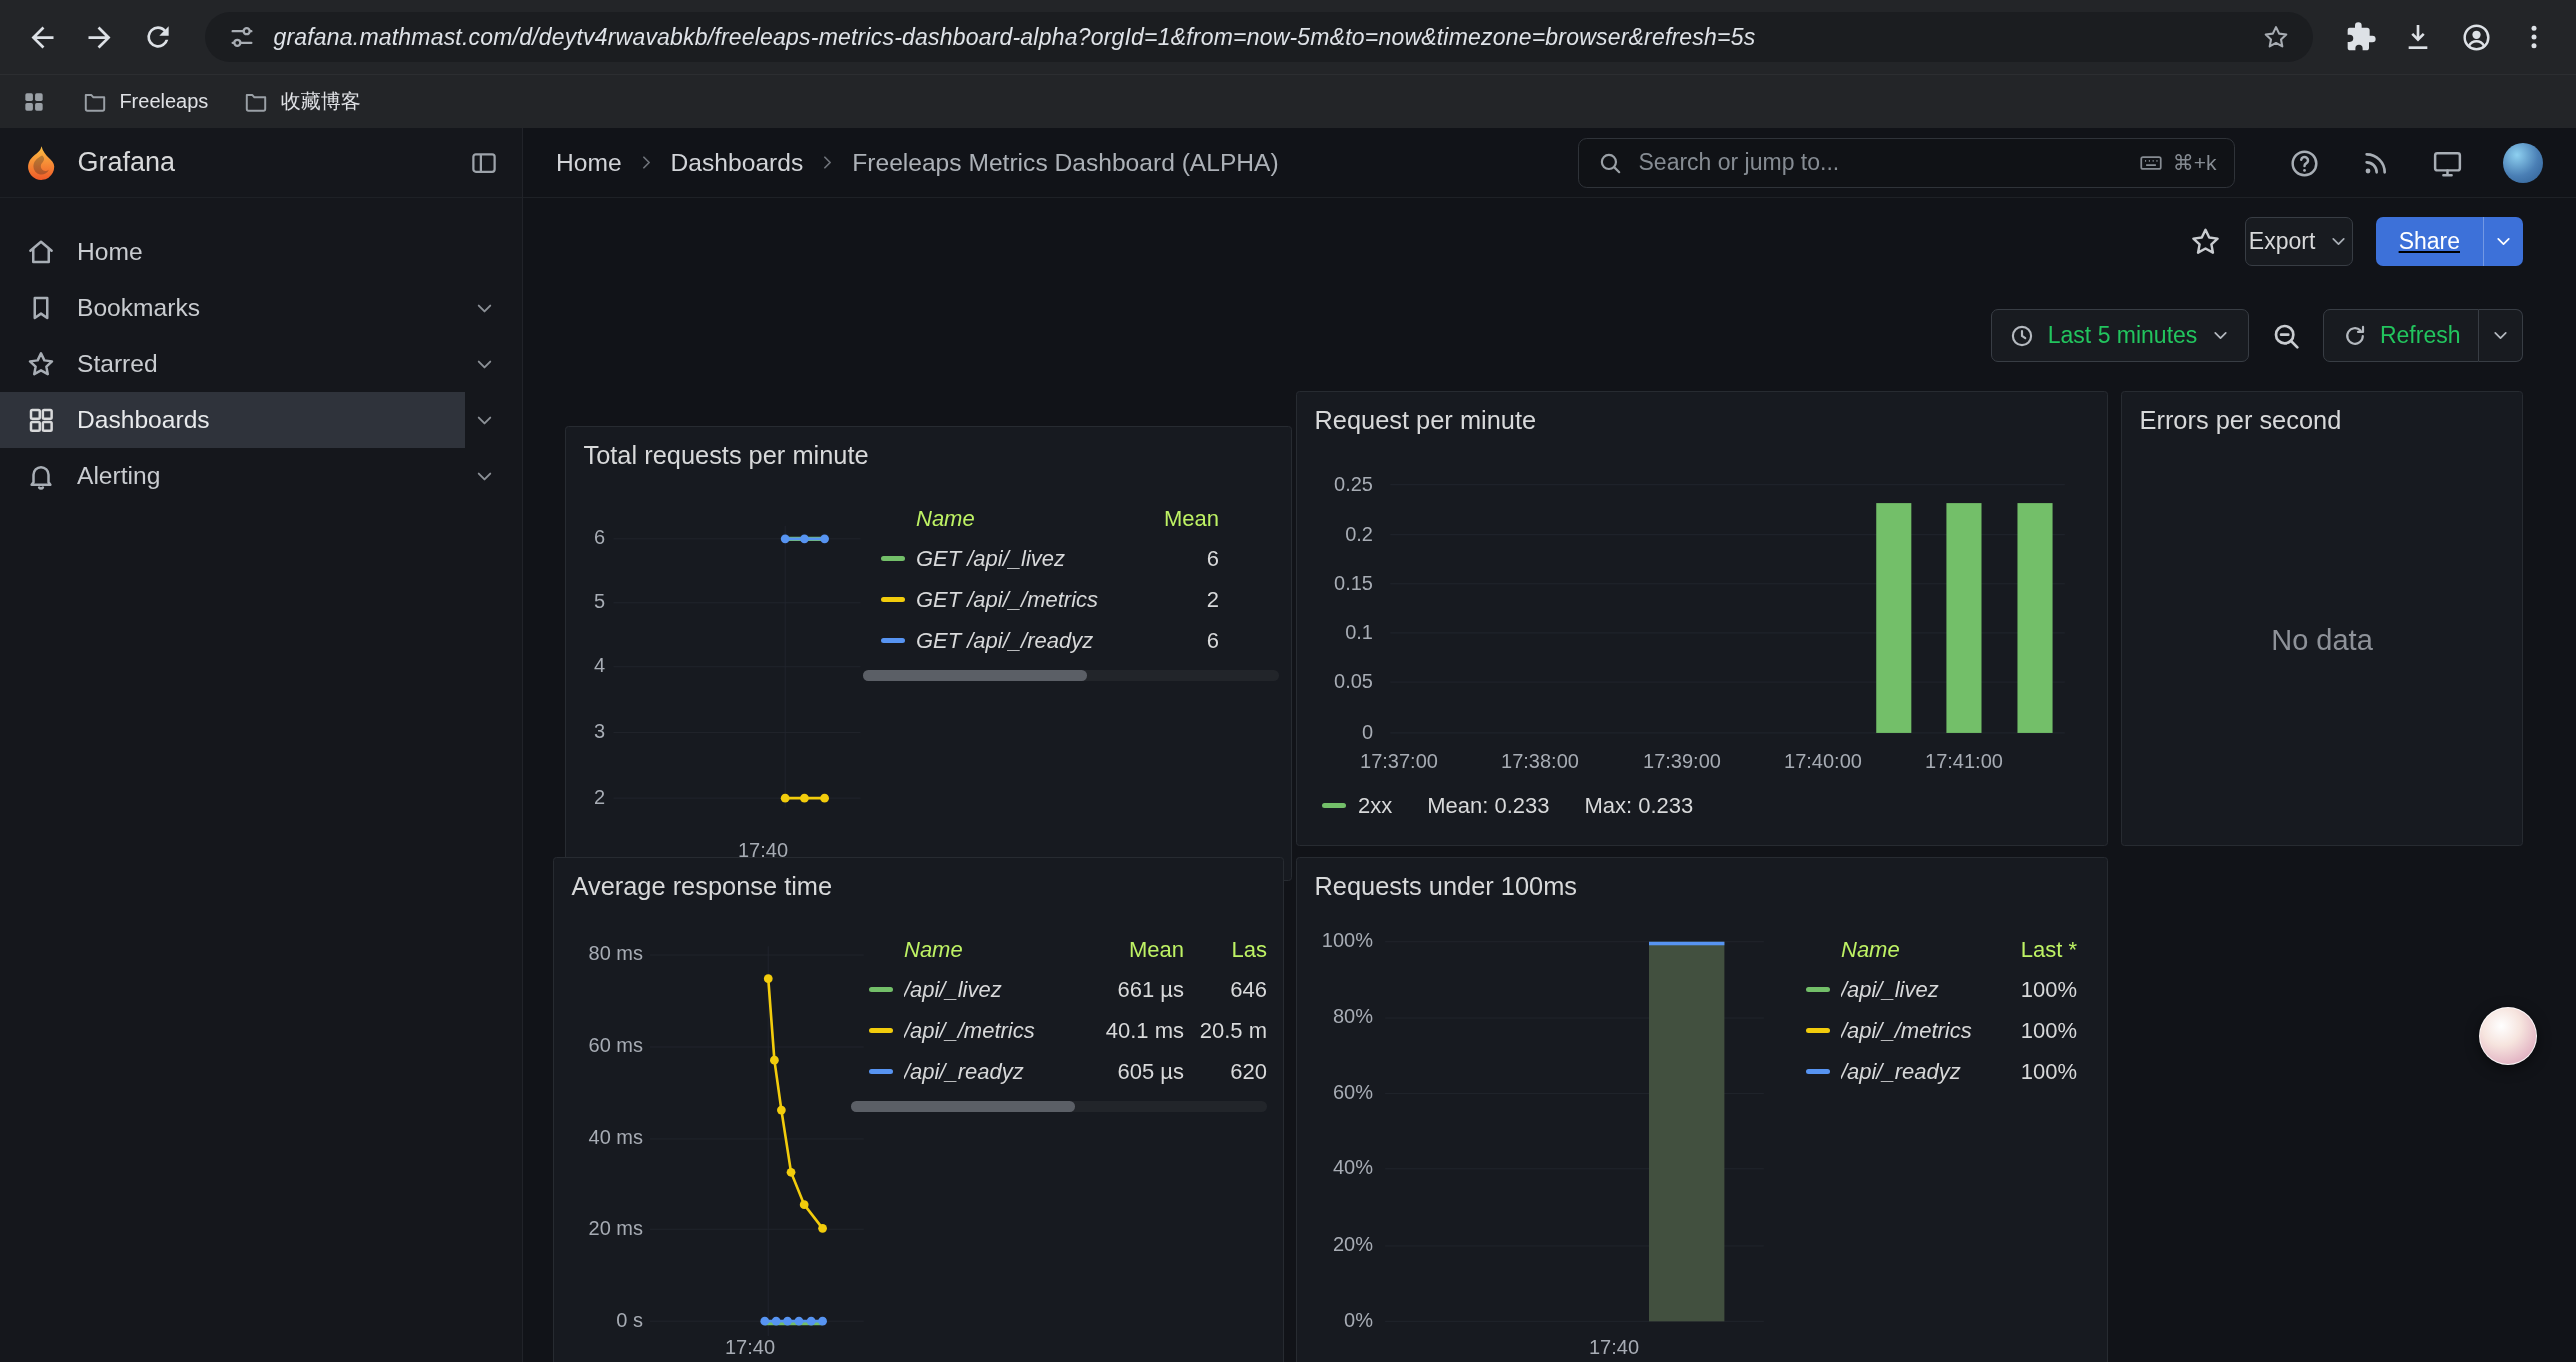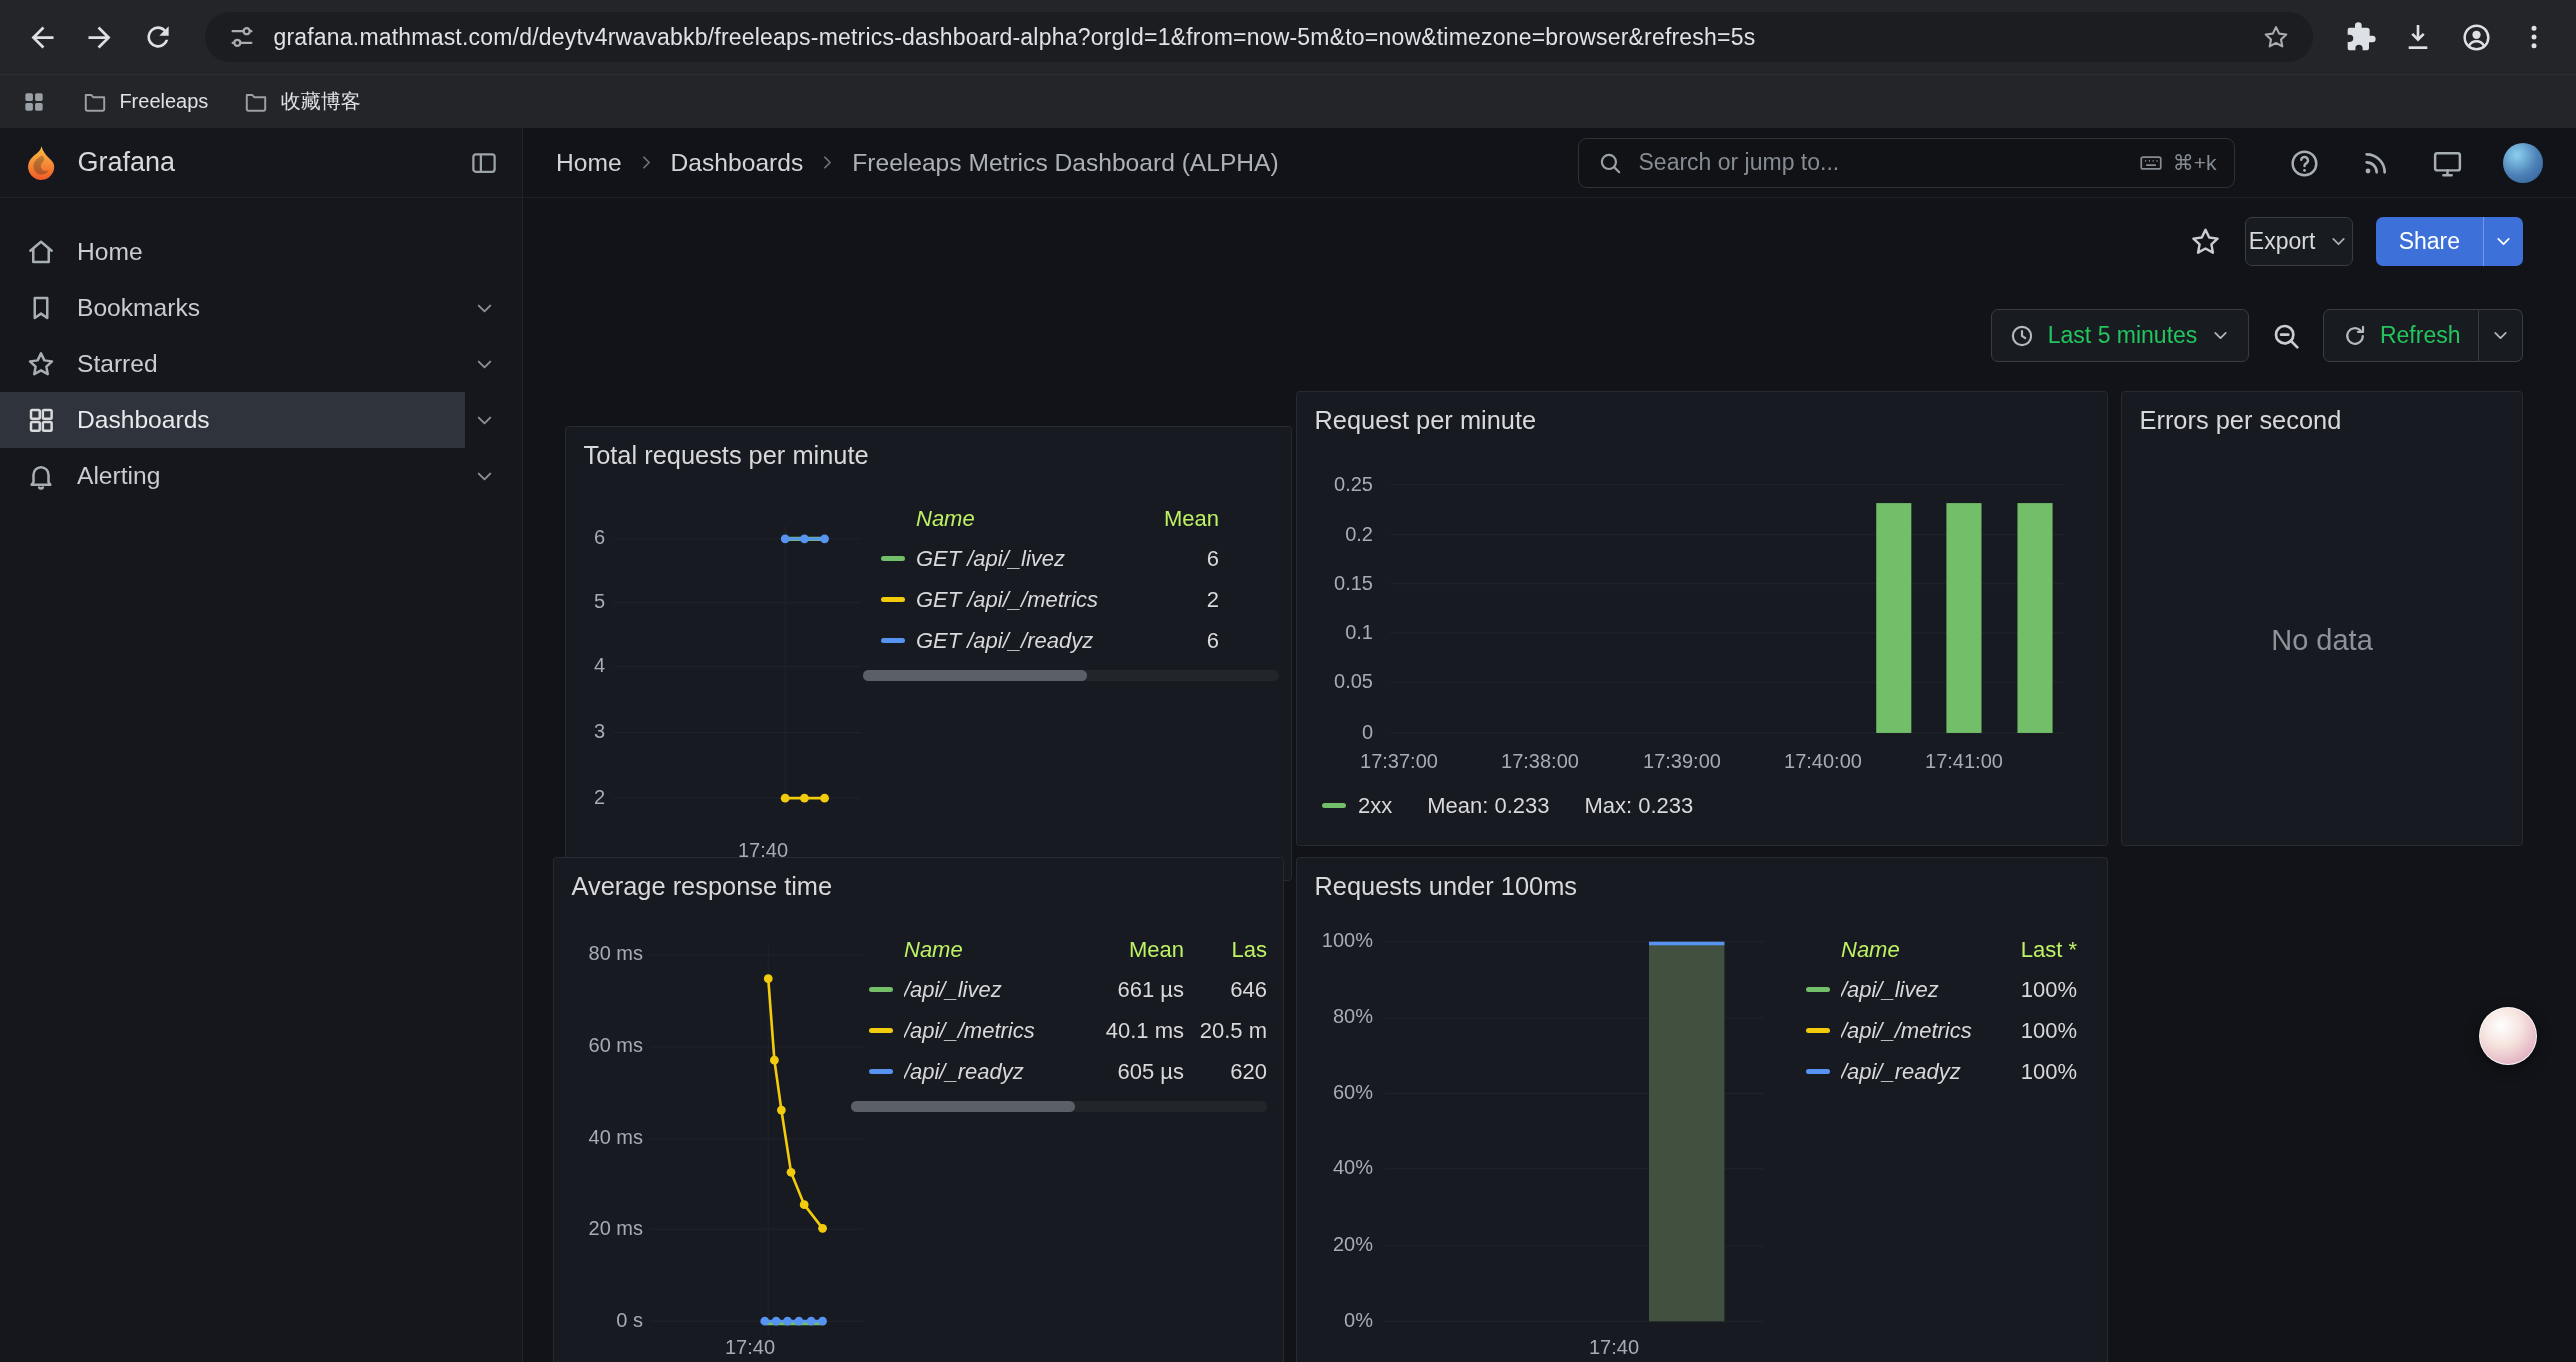--- a/index.html
+++ b/index.html
@@ -6,21 +6,21 @@
   *{box-sizing:border-box;}
   .screen{position:relative;width:2576px;height:1363px;background:#111318;overflow:hidden;
           font-family:"Liberation Sans",sans-serif;-webkit-font-smoothing:antialiased;}
   svg{display:block;}
 
   
   .toolbar{position:absolute;top:0;left:0;right:0;height:74px;background:#232528;
            display:flex;align-items:center;padding:0 17.5px;gap:8.8px;}
   .tbtn{width:49px;height:49px;border-radius:50%;display:flex;align-items:center;justify-content:center;color:#dde1e6;flex:none;}
   .omnibox{flex:1;min-width:0;height:50px;border-radius:25.4px;background:#1b1d20;display:flex;
-           align-items:center;gap:17.5px;padding:0 23px;margin:0 14px;color:#dfe3e8;font-size:23px;}
+           align-items:center;gap:17.5px;padding:0 23px;margin:0 14px;color:#dfe3e8;font-size:23px;font-style:italic;}
   .omnibox .url{flex:1;white-space:nowrap;overflow:hidden;text-overflow:ellipsis;letter-spacing:0.2px;}
   .omni-icon{color:#a8adb3;flex:none;display:flex;}
   .bookmarksbar{position:absolute;top:74px;left:0;right:0;height:54px;background:#232528;
                 border-top:0.9px solid #2c2e31;display:flex;align-items:center;padding:0 21px;gap:35px;
                 font-size:20px;color:#dfe1e5;}
   .bm{display:flex;align-items:center;gap:11.4px;}
   .bm-icon{color:#9aa0a6;display:flex;}
 
   
   .gf{position:absolute;top:128px;left:0;right:0;bottom:0;display:flex;background:#111318;}
@@ -48,21 +48,21 @@
   .kbd{display:flex;align-items:center;gap:8.8px;color:#868c93;font-size:21px;flex:none;}
   .hicons{position:absolute;right:33px;top:0;height:70px;display:flex;align-items:center;gap:39px;color:#a8aeb5;}
   .avatar{width:40px;height:40px;border-radius:50%;flex:none;
           background:radial-gradient(circle at 35% 30%,#8ed0f0,#4a7fb5 55%,#2d5c91);}
 
   .subbar{position:absolute;top:89px;right:53px;height:49px;display:flex;align-items:center;gap:23px;}
   .star-btn{color:#c9ccd0;display:flex;}
   .btn{height:49px;display:flex;align-items:center;gap:12.3px;padding:0 3px;border-radius:7px;
        font-size:23px;color:#d8d9da;background:#181b20;border:0.9px solid #383d44;}
   .btn .chev{color:#a8aeb5;display:flex;}
-  .share-group{display:flex;align-items:flex-start;}
+  .share-group{display:flex;align-items:flex-start;text-decoration:underline;}
   .share{height:49px;display:flex;align-items:center;padding:0 23px;background:#3d71d9;color:#fff;
          font-size:23px;font-weight:500;border-radius:7px 0 0 7px;}
   .share-caret{height:49px;width:40px;background:#3d71d9;color:#fff;border-left:0.9px solid rgba(255,255,255,.28);
                border-radius:0 7px 7px 0;display:flex;align-items:center;justify-content:center;}
 
   .timebar{position:absolute;top:181px;right:53px;display:flex;align-items:center;gap:17.5px;}
   .tbx{height:53px;display:flex;align-items:center;gap:12.3px;padding:0 17.5px;border:0.9px solid #383d44;
        background:#181b20;border-radius:7px;font-size:23px;color:#22c55e;}
   .tbx .chev,.tbx .ticon{color:#b4b9bf;display:flex;}
   .zoombtn{color:#c9ccd0;display:flex;padding:0 3.5px;}

